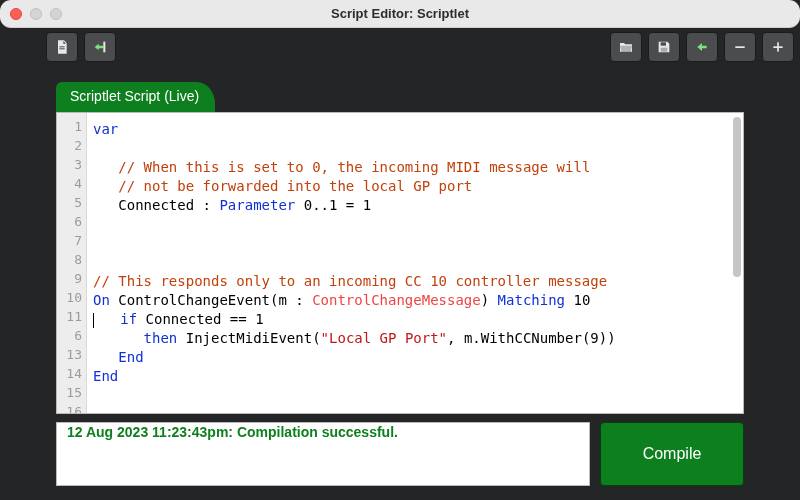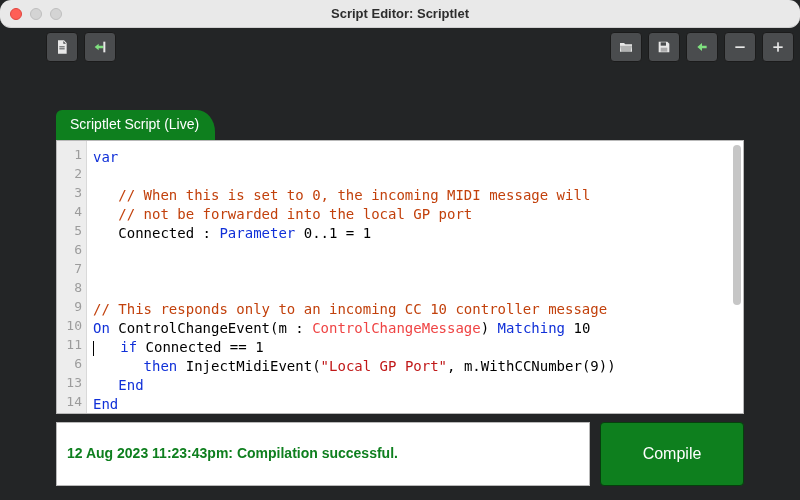--- a/index.html
+++ b/index.html
@@ -46,21 +46,21 @@
     border: 1px solid #1b1b1b;
     border-radius: 4px;
     display: flex; align-items: center; justify-content: center;
     color: #e8e8e8;
     cursor: pointer;
   }
   .tbtn svg { width: 16px; height: 16px; }
   .panel {
     position: absolute;
     left: 56px; right: 56px; top: 82px; bottom: 14px;
-    display: flex; flex-direction: column; margin-top: 28px;
+    display: flex; flex-direction: column;
   }
   .tabrow { height: 30px; display:flex; }
   .tab {
     background: #0e7f1e;
     color: #fff;
     font-size: 14px;
     padding: 6px 16px 4px 14px;
     border-top-left-radius: 6px;
     border-top-right-radius: 18px 22px;
     display: inline-block;
@@ -106,21 +106,21 @@
   .bottom {
     height: 64px;
     display: flex;
     gap: 10px;
     margin-top: 8px;
   }
   .status {
     flex:1;
     background: #fff;
     border: 1px solid #b9b9b9;
-    padding: 22px 10px;
+    padding: 1px 10px;
     font-size: 14px;
     font-weight: 600;
     color: #0e7f1e;
   }
   .compile {
     width: 144px;
     background: #0e7f1e;
     color: #fff;
     border: 1px solid #063f0d;
     border-radius: 4px;

